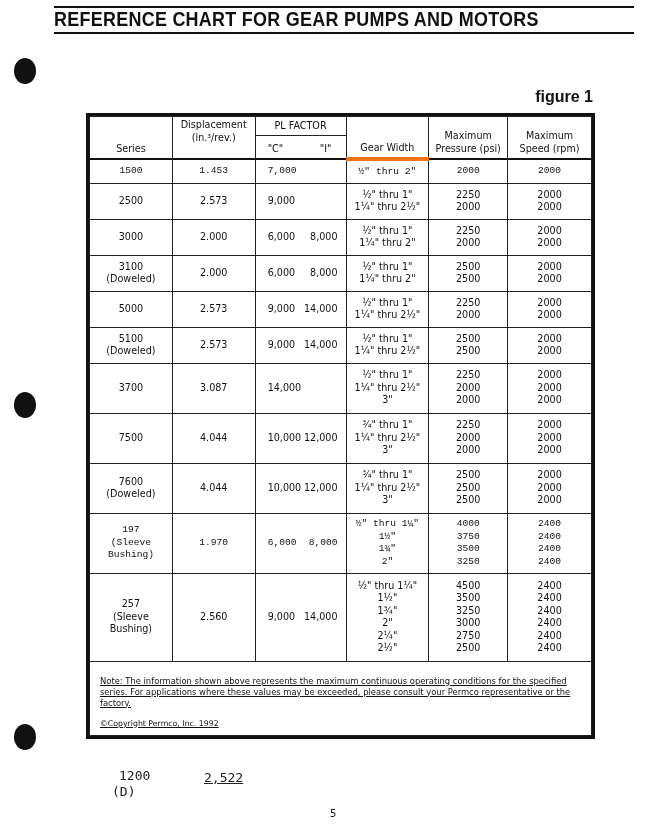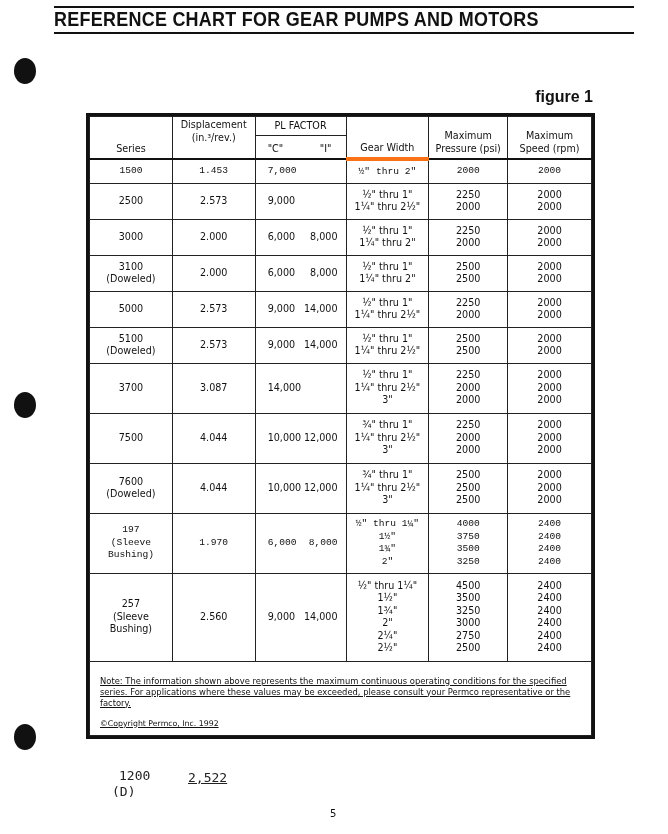--- a/index.html
+++ b/index.html
@@ -328,15 +328,15 @@
           <div>Note: The information shown above represents the maximum continuous operating conditions for the specified series. For applications where these values may be exceeded, please consult your Permco representative or the factory.</div>
           <div class="copy">©Copyright Permco, Inc. 1992</div>
         </td>
       </tr>
     </tfoot>
   </table>
 </div>
 
 <div class="hand" style="left:119px; top:768px;">1200</div>
 <div class="hand" style="left:112px; top:784px;">(D)</div>
-<div class="hand" style="left:188px; top:770px;text-decoration:underline;">2,522</div>
+<div class="hand" style="left:204px; top:770px;text-decoration:underline;">2,522</div>
 
 <div class="page-num">5</div>
 
 </body></html>

